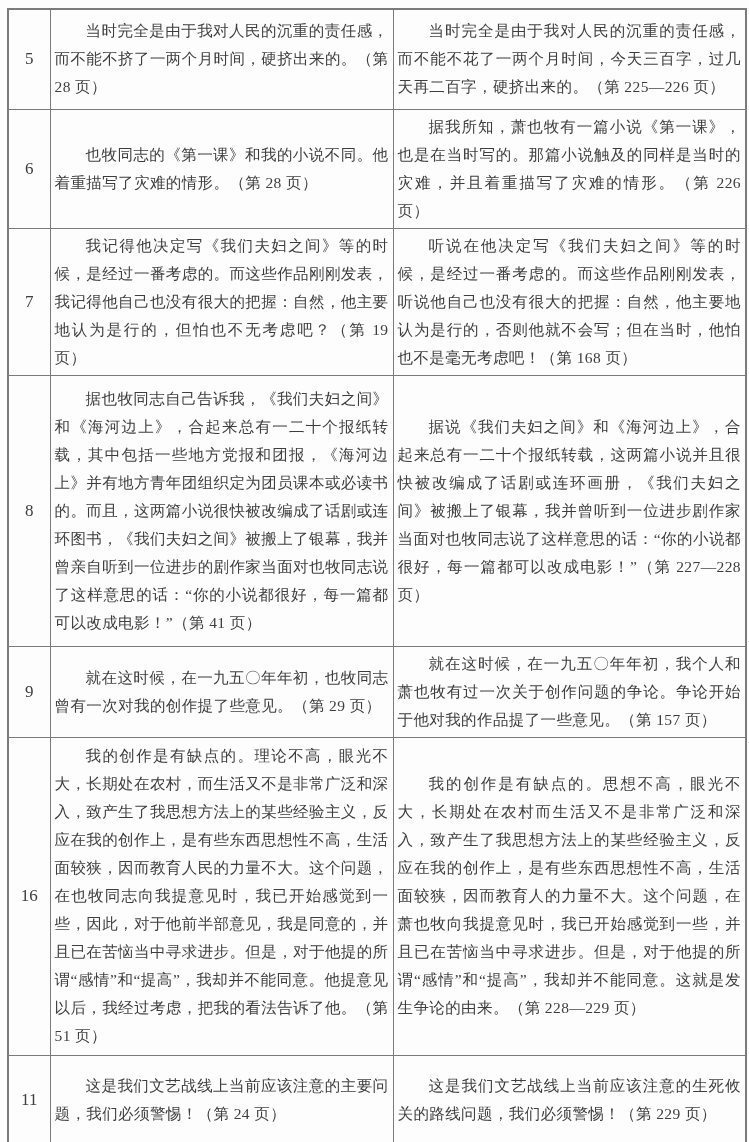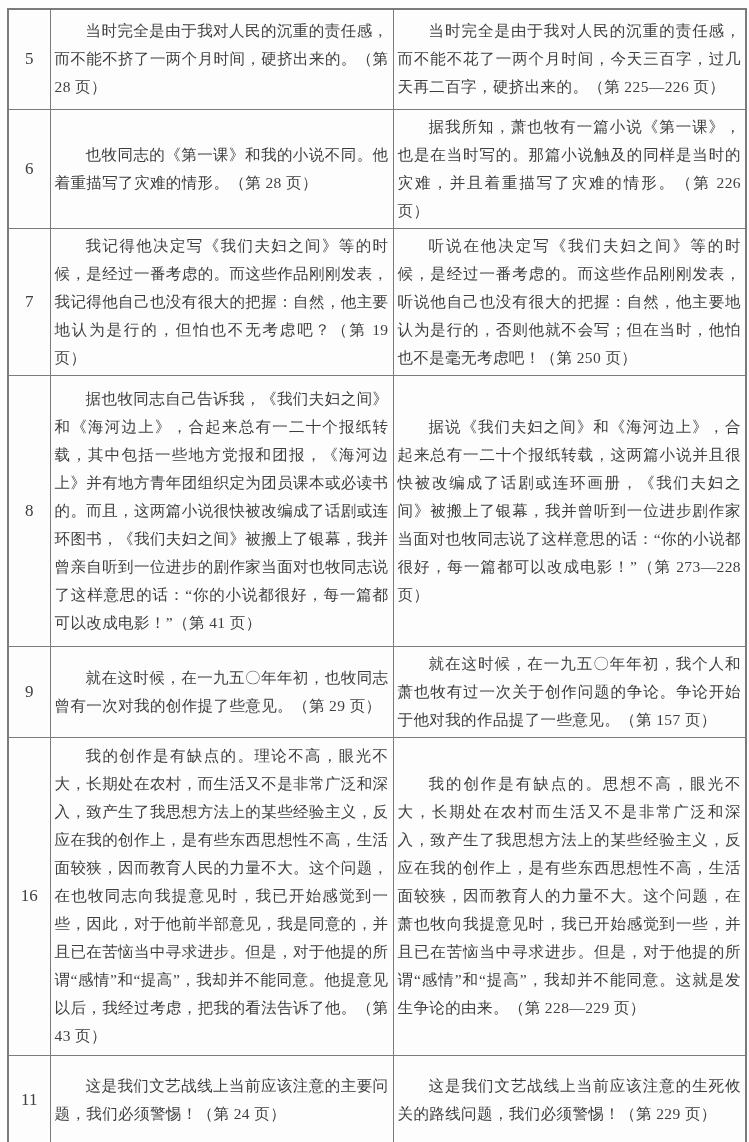--- a/index.html
+++ b/index.html
@@ -83,45 +83,45 @@
         <td class="txt">
             <p>据我所知，萧也牧有一篇小说《第一课》，也是在当时写的。那篇小说触及的同样是当时的灾难，并且着重描写了灾难的情形。（第 226 页）</p>
           </td>
       </tr>
       <tr class="r2">
         <td class="num">7</td>
         <td class="txt">
             <p>我记得他决定写《我们夫妇之间》等的时候，是经过一番考虑的。而这些作品刚刚发表，我记得他自己也没有很大的把握：自然，他主要地认为是行的，但怕也不无考虑吧？（第 19 页）</p>
           </td>
         <td class="txt">
-            <p>听说在他决定写《我们夫妇之间》等的时候，是经过一番考虑的。而这些作品刚刚发表，听说他自己也没有很大的把握：自然，他主要地认为是行的，否则他就不会写；但在当时，他怕也不是毫无考虑吧！（第 250 页）</p>
+            <p>听说在他决定写《我们夫妇之间》等的时候，是经过一番考虑的。而这些作品刚刚发表，听说他自己也没有很大的把握：自然，他主要地认为是行的，否则他就不会写；但在当时，他怕也不是毫无考虑吧！（第 168 页）</p>
           </td>
       </tr>
       <tr class="r3">
         <td class="num">8</td>
         <td class="txt">
             <p>据也牧同志自己告诉我，《我们夫妇之间》和《海河边上》，合起来总有一二十个报纸转载，其中包括一些地方党报和团报，《海河边上》并有地方青年团组织定为团员课本或必读书的。而且，这两篇小说很快被改编成了话剧或连环图书，《我们夫妇之间》被搬上了银幕，我并曾亲自听到一位进步的剧作家当面对也牧同志说了这样意思的话：“你的小说都很好，每一篇都可以改成电影！”（第 41 页）</p>
           </td>
         <td class="txt">
-            <p>据说《我们夫妇之间》和《海河边上》，合起来总有一二十个报纸转载，这两篇小说并且很快被改编成了话剧或连环画册，《我们夫妇之间》被搬上了银幕，我并曾听到一位进步剧作家当面对也牧同志说了这样意思的话：“你的小说都很好，每一篇都可以改成电影！”（第 273—228 页）</p>
+            <p>据说《我们夫妇之间》和《海河边上》，合起来总有一二十个报纸转载，这两篇小说并且很快被改编成了话剧或连环画册，《我们夫妇之间》被搬上了银幕，我并曾听到一位进步剧作家当面对也牧同志说了这样意思的话：“你的小说都很好，每一篇都可以改成电影！”（第 227—228 页）</p>
           </td>
       </tr>
       <tr class="r4">
         <td class="num">9</td>
         <td class="txt">
             <p>就在这时候，在一九五〇年年初，也牧同志曾有一次对我的创作提了些意见。（第 29 页）</p>
           </td>
         <td class="txt">
             <p>就在这时候，在一九五〇年年初，我个人和萧也牧有过一次关于创作问题的争论。争论开始于他对我的作品提了一些意见。（第 157 页）</p>
           </td>
       </tr>
       <tr class="r5">
         <td class="num">16</td>
         <td class="txt">
-            <p>我的创作是有缺点的。理论不高，眼光不大，长期处在农村，而生活又不是非常广泛和深入，致产生了我思想方法上的某些经验主义，反应在我的创作上，是有些东西思想性不高，生活面较狭，因而教育人民的力量不大。这个问题，在也牧同志向我提意见时，我已开始感觉到一些，因此，对于他前半部意见，我是同意的，并且已在苦恼当中寻求进步。但是，对于他提的所谓“感情”和“提高”，我却并不能同意。他提意见以后，我经过考虑，把我的看法告诉了他。（第 43 页）</p>
+            <p>我的创作是有缺点的。理论不高，眼光不大，长期处在农村，而生活又不是非常广泛和深入，致产生了我思想方法上的某些经验主义，反应在我的创作上，是有些东西思想性不高，生活面较狭，因而教育人民的力量不大。这个问题，在也牧同志向我提意见时，我已开始感觉到一些，因此，对于他前半部意见，我是同意的，并且已在苦恼当中寻求进步。但是，对于他提的所谓“感情”和“提高”，我却并不能同意。他提意见以后，我经过考虑，把我的看法告诉了他。（第 51 页）</p>
           </td>
         <td class="txt">
             <p>我的创作是有缺点的。思想不高，眼光不大，长期处在农村而生活又不是非常广泛和深入，致产生了我思想方法上的某些经验主义，反应在我的创作上，是有些东西思想性不高，生活面较狭，因而教育人的力量不大。这个问题，在萧也牧向我提意见时，我已开始感觉到一些，并且已在苦恼当中寻求进步。但是，对于他提的所谓“感情”和“提高”，我却并不能同意。这就是发生争论的由来。（第 228—229 页）</p>
           </td>
       </tr>
       <tr class="r6">
         <td class="num">11</td>
         <td class="txt">
             <p>这是我们文艺战线上当前应该注意的主要问题，我们必须警惕！（第 24 页）</p>
           </td>

